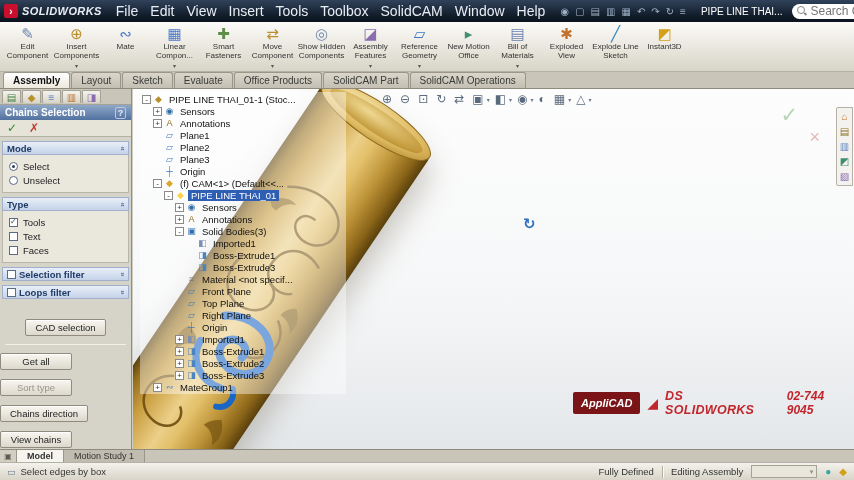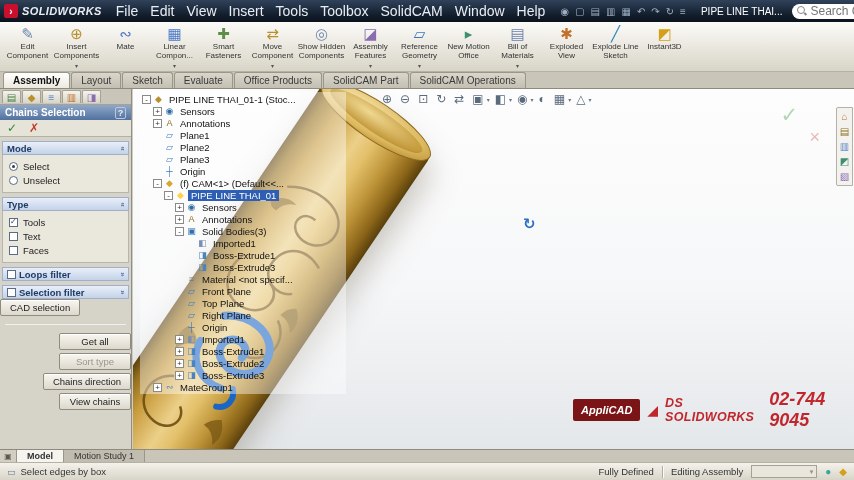--- a/index.html
+++ b/index.html
@@ -55,23 +55,23 @@
   .chev.up{transform:rotate(-90deg)}
   .chev.down{transform:rotate(90deg)}
   .sec-body{background:#eae7dd;margin:0 2px;border:1px solid #b9b5a8;border-top:0;padding:4px 6px 5px}
   .radio-row,.chk-row{display:flex;align-items:center;gap:5px;height:14px;font-size:9.5px;color:#222}
   .radio{width:9px;height:9px;border-radius:50%;border:1px solid #5a6b85;background:#fff;position:relative;flex:none}
   .radio.checked::after{content:"";position:absolute;left:2px;top:2px;width:3px;height:3px;border-radius:50%;background:#2c3e57}
   .chk{width:9px;height:9px;border:1px solid #5a6b85;background:#fff;position:relative;flex:none;font-size:8px;line-height:8px;text-align:center;color:#2c3e57}
   .chk.checked::after{content:"✓";position:absolute;left:0;top:-1px}
   .pm-btn{display:block;background:linear-gradient(#f8f6f0,#dcd8cc);border:1px solid #8f8b7e;border-radius:2px;font-size:9.5px;padding:2px 9px;color:#222;box-shadow:inset 0 1px 0 #fff;font-family:inherit;min-width:72px}
   .pm-btn.disabled{color:#9a968a}
-  .cad-wrap{display:flex;justify-content:flex-start;}
+  .cad-wrap{display:flex;justify-content:center;margin-top:20px}
   .pm-sep{height:1px;background:#b1ad9f;border-bottom:1px solid #f2f0e8;margin:8px 5px}
-  .pm-btn-col{display:flex;flex-direction:column;align-items:flex-end;gap:3px}
+  .pm-btn-col{display:flex;flex-direction:column;align-items:flex-start;gap:9px}
 
   
   .viewport{position:absolute;left:133px;top:0;right:0;height:100%;background:linear-gradient(180deg,#fdfdfd 0%,#f6f7f8 55%,#e4e7ea 100%);overflow:hidden}
   .vp-toolbar{position:absolute;left:246px;top:3px;display:flex;align-items:center;color:#5a6b7d;z-index:6}
   .vp-ic{font-size:12px;padding:0 3px}
   .vp-dd{font-size:6px;color:#6a7a8c;padding-right:2px}
 
   
   .tree{position:absolute;left:7px;top:3px;width:206px;z-index:5;background:rgba(255,255,255,.42);padding:1px 0}
   .tree-row{display:flex;align-items:center;height:12px;font-size:9.5px;color:#111;white-space:nowrap}
@@ -89,21 +89,21 @@
   .cyl{position:absolute;left:187px;top:19px;width:130px;height:580px;transform:rotate(34deg);transform-origin:65px 0;border-radius:65px 65px 0 0/20px 20px 0 0;background:linear-gradient(90deg,#5f430e 0%,#96701f 8%,#c89c3e 22%,#ecd089 46%,#e3c06a 58%,#bd9338 76%,#8a6418 91%,#59400d 100%);box-shadow:10px 14px 30px rgba(110,100,80,.35);z-index:2}
   .cyl-cap{position:absolute;left:0;top:-3px;width:130px;height:38px;border-radius:50%;background:radial-gradient(ellipse at 35% 35%,#f7e7b0,#ddb95f 60%,#a67c24 100%);border:1px solid #8a6418}
   .cyl-cap::after{content:"";position:absolute;left:9px;top:6px;right:9px;bottom:7px;border-radius:50%;background:radial-gradient(ellipse at 40% 35%,#efd891,#c49a3c 70%,#96701f)}
   .cyl-pattern{position:absolute;left:0;top:0;width:100%;height:100%}
 
   
   .wm{position:absolute;left:440px;top:300px;display:flex;align-items:center;gap:7px;z-index:7}
   .wm-badge{background:#7a1416;color:#fff;font-weight:bold;font-style:italic;font-size:11px;padding:5px 8px;border-radius:2px}
   .wm-logo{color:#c0272d;font-size:14px;line-height:1}
   .wm-brand{color:#c0272d;font-weight:bold;font-size:12.5px;font-style:italic;letter-spacing:.3px}
-  .wm-phone{color:#c0272d;font-weight:bold;font-style:italic;font-size:18px;margin-left:4px}
+  .wm-phone{color:#c0272d;font-weight:bold;font-style:italic;font-size:12px;margin-left:4px}
   .wm-url{position:absolute;left:455px;top:331px;color:rgba(150,115,80,.55);font-size:9px;letter-spacing:1px;z-index:7}
   .confirm-ok{position:absolute;right:56px;top:14px;color:rgba(110,175,110,.5);font-size:21px;z-index:6}
   .confirm-cancel{position:absolute;right:34px;top:38px;color:rgba(210,100,90,.45);font-size:18px;z-index:6}
   .rot-cur{position:absolute;left:390px;top:126px;color:#2d6fc2;font-size:15px;font-weight:bold;z-index:6}
 
   
   .tabsbar{position:absolute;left:0;right:0;top:449px;height:13px;background:#c9c5b8;border-top:1px solid #8e8a7d;display:flex;align-items:stretch;font-size:9px;z-index:20}
   .tab-opt{width:17px;display:flex;align-items:center;justify-content:center;color:#5a5a52;font-size:8px;border-right:1px solid #9a9689;background:#d2cec2}
   .btab{padding:0 10px;display:flex;align-items:center;border-right:1px solid #9a9689;background:#c0bcaf;color:#333;white-space:nowrap}
   .btab.active{background:#f6f4ee;font-weight:bold}
@@ -316,27 +316,27 @@
           <div class="chk-row">
             <span class="chk"></span>
             <span>Faces</span>
           </div>
         </div>
 
       <div>
 
           <div class="sec-h collapsed">
             <span class="chk"></span>
-            <span>Loops filter</span>
+            <span>Selection filter</span>
             <span class="chev down">»</span>
           </div>
 
           <div class="sec-h collapsed">
             <span class="chk"></span>
-            <span>Selection filter</span>
+            <span>Loops filter</span>
             <span class="chev down">»</span>
           </div>
         </div>
 
       <div class="cad-wrap">
         <button class="pm-btn">CAD selection</button>
       </div>
       <div class="pm-sep"></div>
       <div class="pm-btn-col">
 

